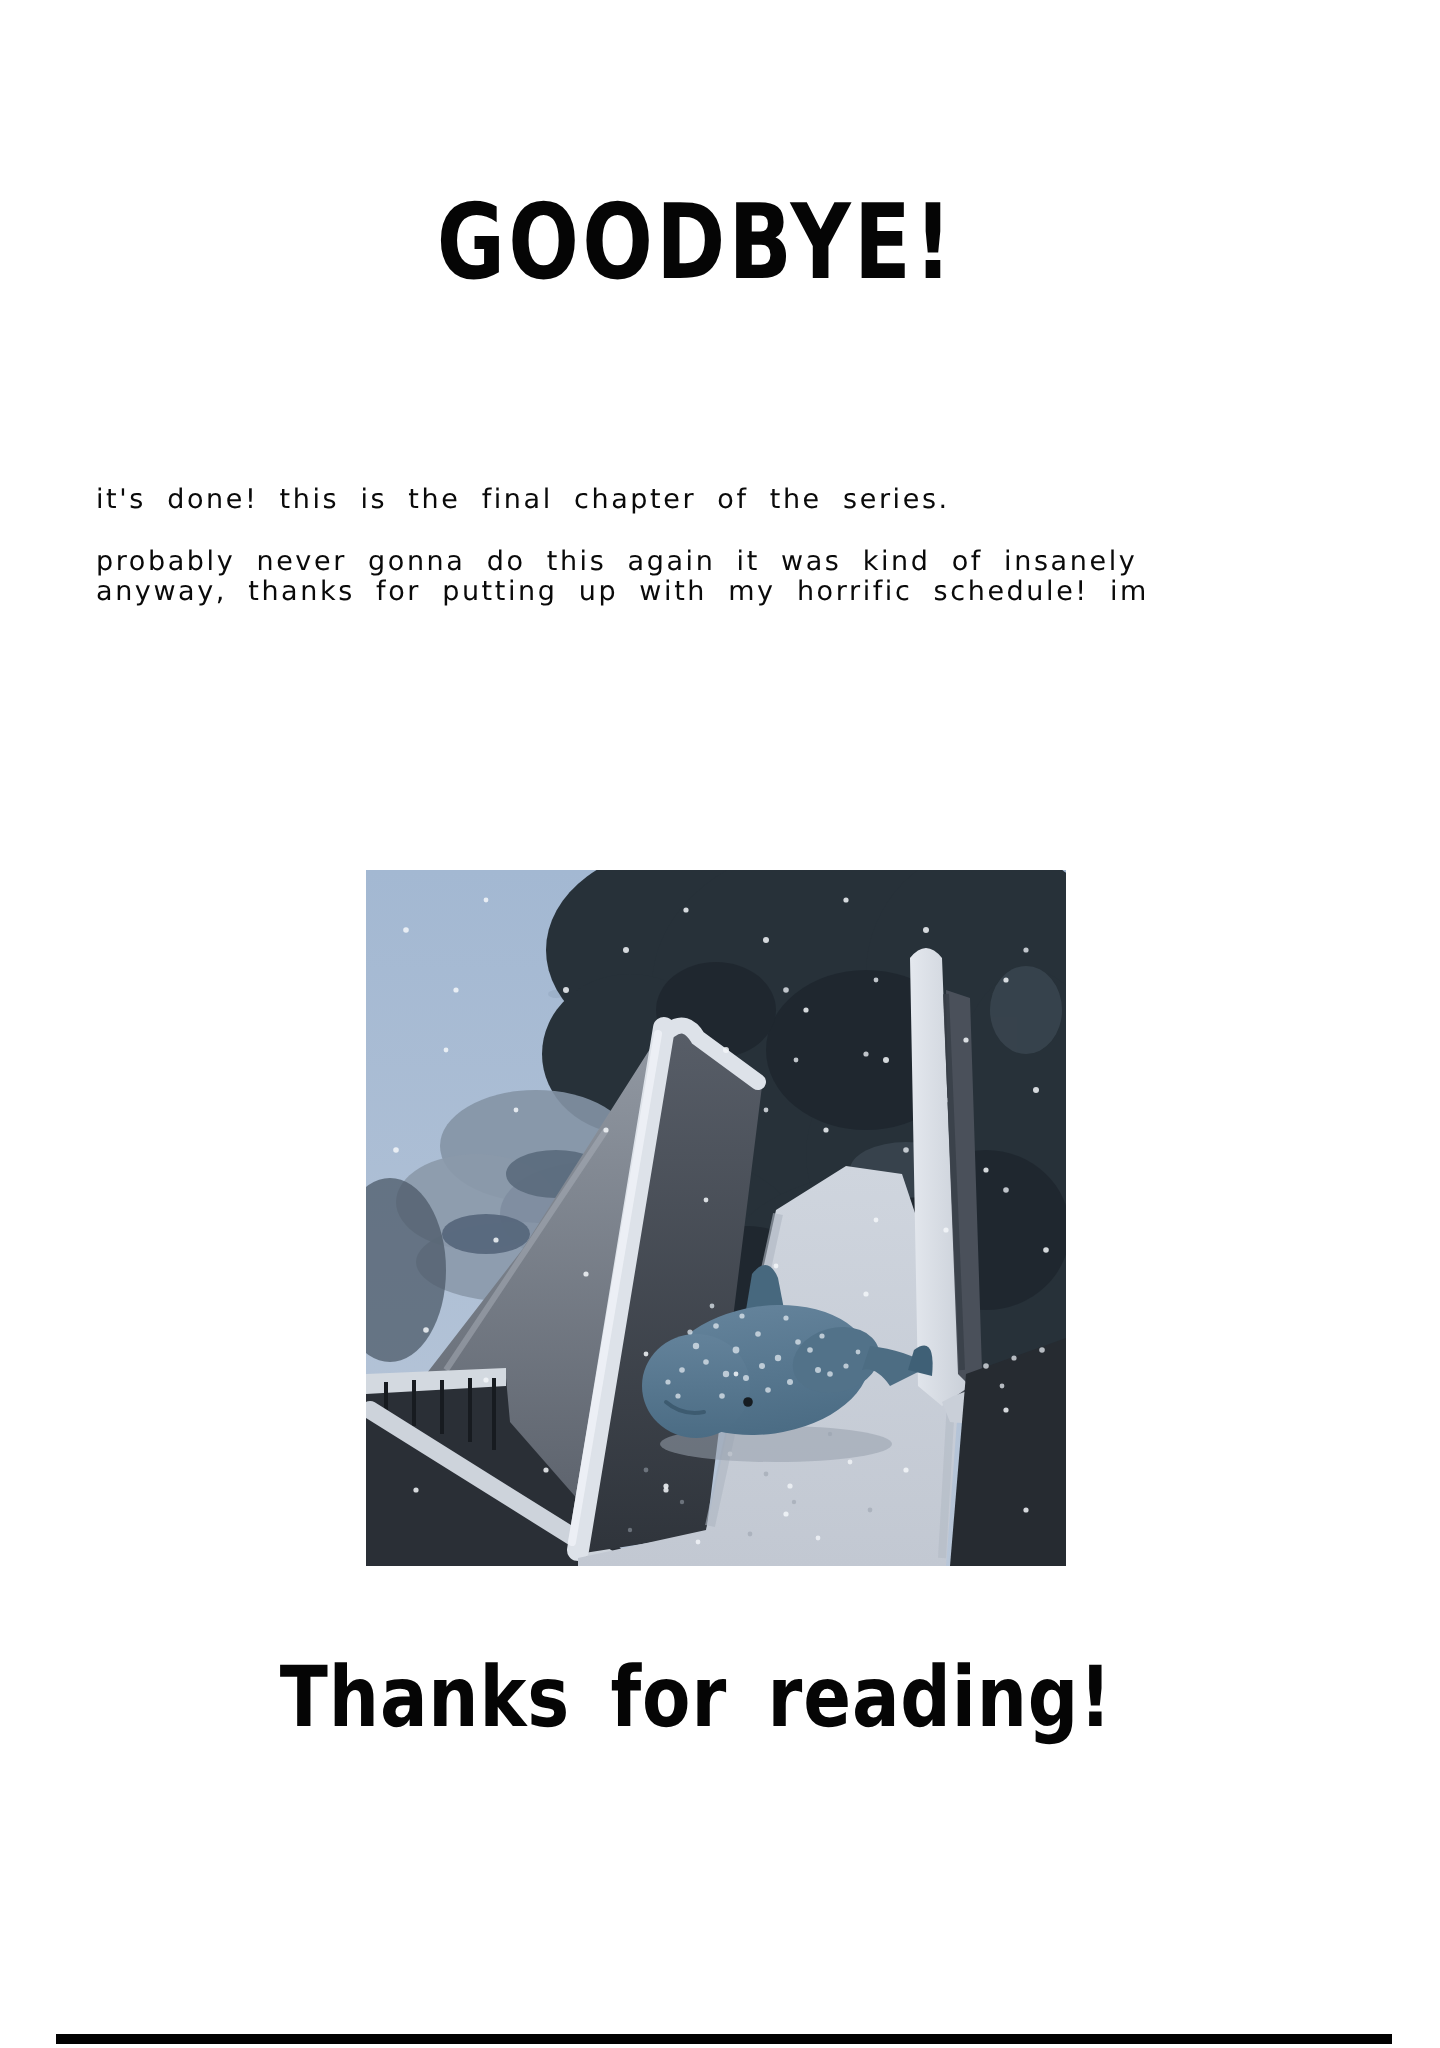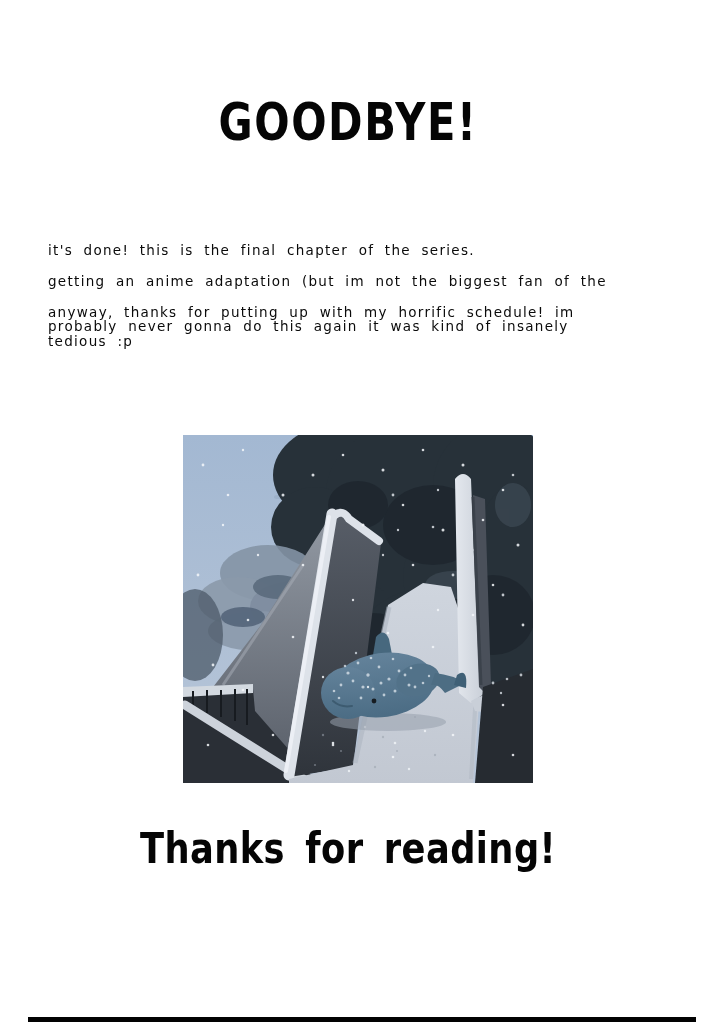--- a/index.html
+++ b/index.html
@@ -76,26 +76,24 @@
 
 <div class="page">
 
   <h1 class="page-title">GOODBYE!</h1>
 
   <div class="author-note">
     <div class="para">
       <div class="text-line">it's done! this is the final chapter of the series.</div>
     </div>
     <div class="para">
-      <div class="text-line">getting an anime adaptation (but im not the biggest fan of the</div>
     </div>
     <div class="para">
+      <div class="text-line">probably never gonna do this again it was kind of insanely</div>
       <div class="text-line">anyway, thanks for putting up with my horrific schedule! im</div>
-      <div class="text-line">probably never gonna do this again it was kind of insanely</div>
-      <div class="text-line">tedious :p</div>
     </div>
   </div>
 
   <div class="photo-frame">
     <svg viewBox="0 0 350 348" xmlns="http://www.w3.org/2000/svg">
       <defs>
         <linearGradient id="skyGrad" x1="0" y1="0" x2="0" y2="1">
           <stop offset="0" stop-color="#a3b8d2"></stop>
           <stop offset="1" stop-color="#b8c6d8"></stop>
         </linearGradient>

